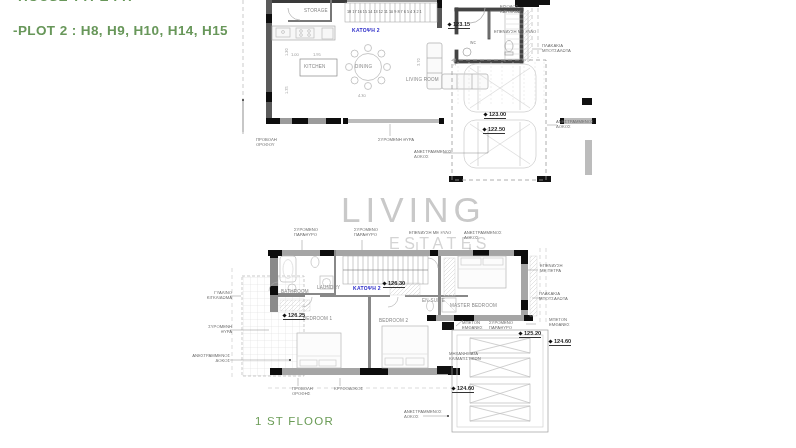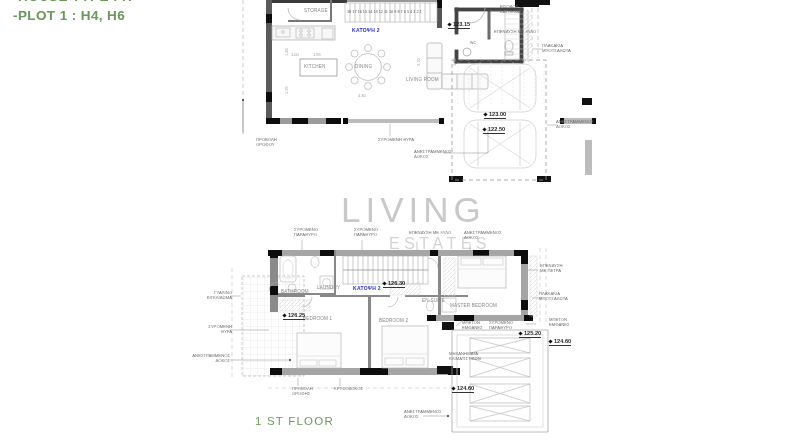--- a/index.html
+++ b/index.html
@@ -36,21 +36,21 @@
   .dim{font-size:4px;color:#9a9a9a;white-space:nowrap;}
   .vert{transform:rotate(-90deg);transform-origin:left top;}
   .stairnums{font-size:3.8px;color:#555;white-space:nowrap;}
 </style>
 </head>
 <body>
 
 <div id="canvas">
 
   <div class="note-line" id="note0">-HOUSE TYPE : H</div>
-  <div class="note-line" id="note1">-PLOT 1 : H4, H6</div>
+  <div class="note-line" id="note2">-PLOT 2 : H8, H9, H10, H14, H15</div>
 
   <div id="wm1">LIVING</div>
   <div id="wm2">ESTATES</div>
 
   <svg id="gf-svg" class="plan-svg" width="370" height="195" viewBox="0 0 370 195">
     <defs>
       <pattern id="gf-hatch" width="4" height="4" patternUnits="userSpaceOnUse">
         <path d="M0 4L4 0" stroke="#ccc" stroke-width="0.5"></path>
       </pattern>
     </defs>

